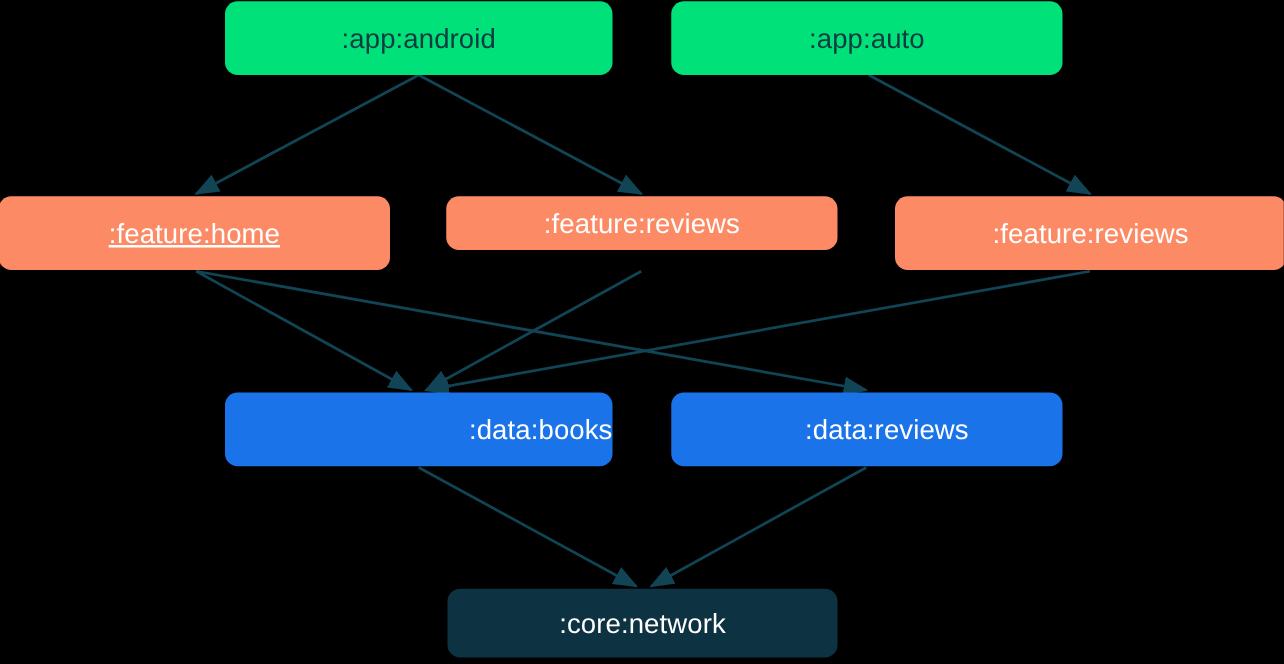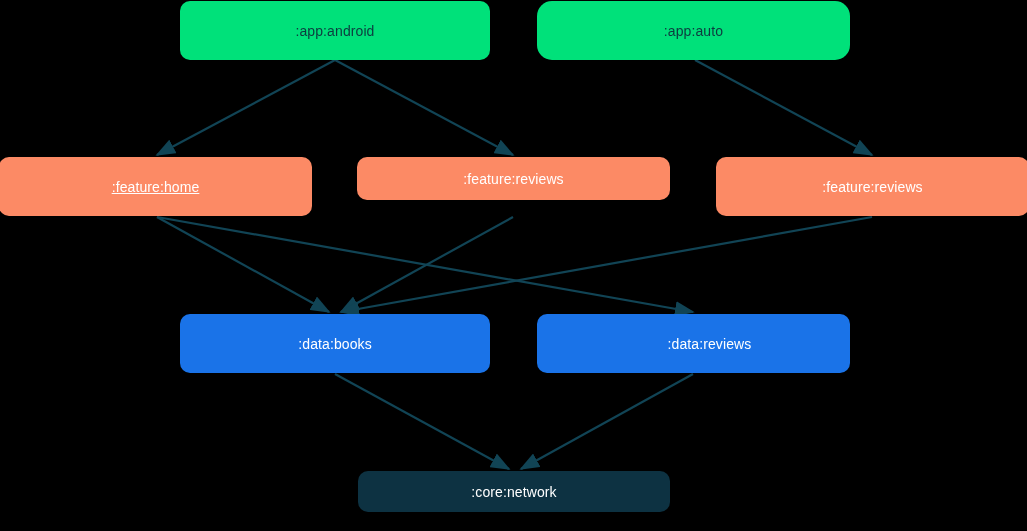--- a/index.html
+++ b/index.html
@@ -30,21 +30,21 @@
     height: 531px;
     pointer-events: none;
   }
   .graph-node {
     position: absolute;
     box-sizing: border-box;
     display: flex;
     align-items: center;
     justify-content: center;
     border-radius: 10px;
-    font-size: 14px;
+    font-size: 22px;
     font-weight: 400;
     letter-spacing: 0.1px;
     white-space: nowrap;
     user-select: none;
   }
   .node-label {
     display: block;
     line-height: 1;
   }
 </style>
@@ -69,36 +69,36 @@
         <line x1="872" y1="217" x2="341" y2="312" stroke="#114455" stroke-width="2.2" marker-end="url(#arrowhead)"></line>
         <line x1="335" y1="374" x2="509" y2="469" stroke="#114455" stroke-width="2.2" marker-end="url(#arrowhead)"></line>
         <line x1="693" y1="374" x2="521" y2="469" stroke="#114455" stroke-width="2.2" marker-end="url(#arrowhead)"></line>
       </g>
   </svg>
 
   <div id="nodes-group">
       <div class="graph-node" style="left: 180px; top: 1px; width: 310px; height: 59px; background: rgb(0, 225, 122); color: rgb(13, 59, 63);">
         <span class="node-label">:app:android</span>
       </div>
-      <div class="graph-node" style="left: 537px; top: 1px; width: 313px; height: 59px; background: rgb(0, 225, 122); color: rgb(13, 59, 63); border-radius: 15px;">
+      <div class="graph-node" style="left: 537px; top: 1px; width: 313px; height: 59px; background: rgb(0, 225, 122); color: rgb(13, 59, 63);">
         <span class="node-label">:app:auto</span>
       </div>
       <div class="graph-node" style="left: -1px; top: 157px; width: 313px; height: 59px; background: rgb(252, 138, 101); color: rgb(255, 255, 255); text-decoration: underline;">
         <span class="node-label">:feature:home</span>
       </div>
       <div class="graph-node" style="left: 357px; top: 157px; width: 313px; height: 43px; background: rgb(252, 138, 101); color: rgb(255, 255, 255);">
         <span class="node-label">:feature:reviews</span>
       </div>
       <div class="graph-node" style="left: 716px; top: 157px; width: 313px; height: 59px; background: rgb(252, 138, 101); color: rgb(255, 255, 255);">
         <span class="node-label">:feature:reviews</span>
       </div>
-      <div class="graph-node" style="left: 180px; top: 314px; width: 310px; height: 59px; background: rgb(26, 115, 232); color: rgb(255, 255, 255);">
+      <div class="graph-node" style="left: 180px; top: 314px; width: 310px; height: 59px; background: rgb(26, 115, 232); color: rgb(255, 255, 255); justify-content: flex-end;">
         <span class="node-label">:data:books</span>
       </div>
       <div class="graph-node" style="left: 537px; top: 314px; width: 313px; height: 59px; background: rgb(26, 115, 232); color: rgb(255, 255, 255); padding-left: 32px;">
         <span class="node-label">:data:reviews</span>
       </div>
-      <div class="graph-node" style="left: 358px; top: 471px; width: 312px; height: 41px; background: rgb(13, 50, 66); color: rgb(255, 255, 255);">
+      <div class="graph-node" style="left: 358px; top: 471px; width: 312px; height: 55px; background: rgb(13, 50, 66); color: rgb(255, 255, 255);">
         <span class="node-label">:core:network</span>
       </div>
     </div>
 
 </div>
 
 </body></html>

